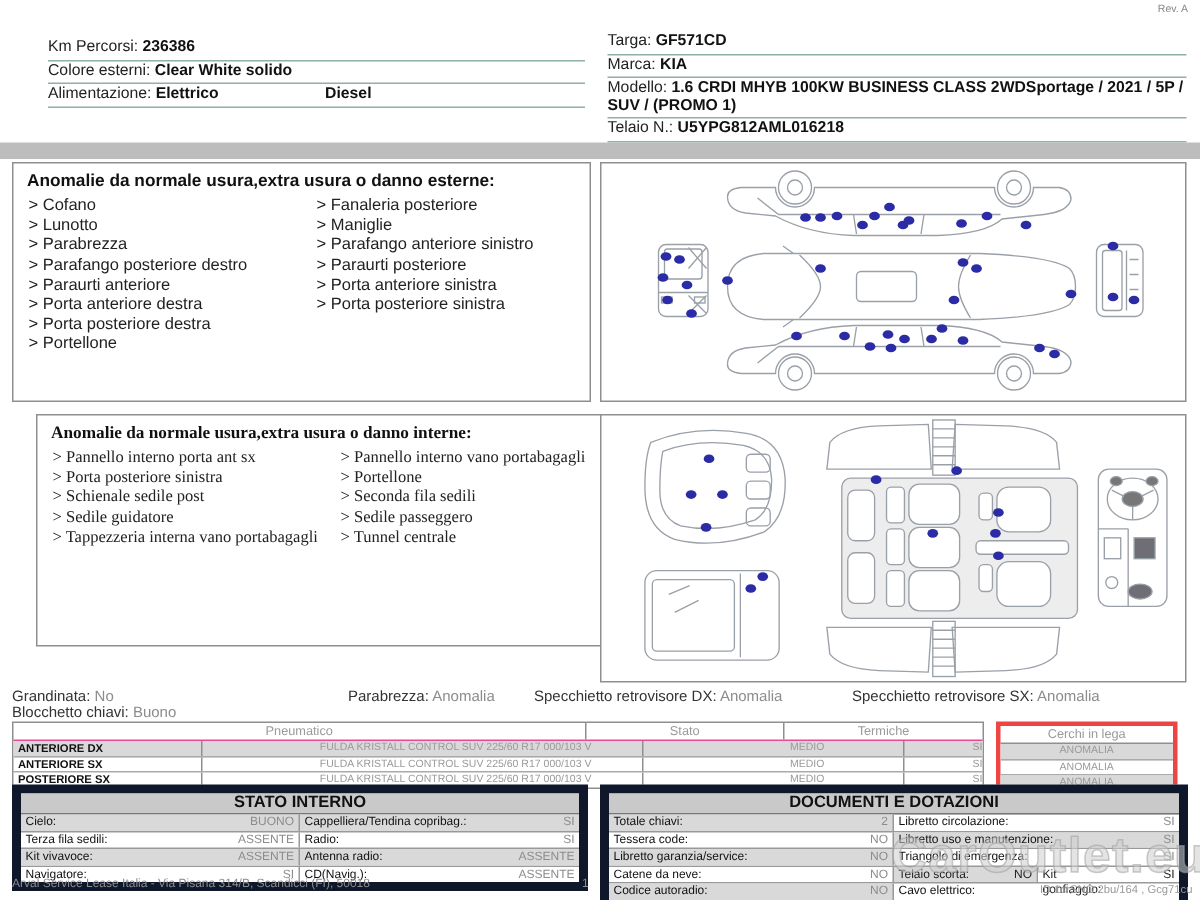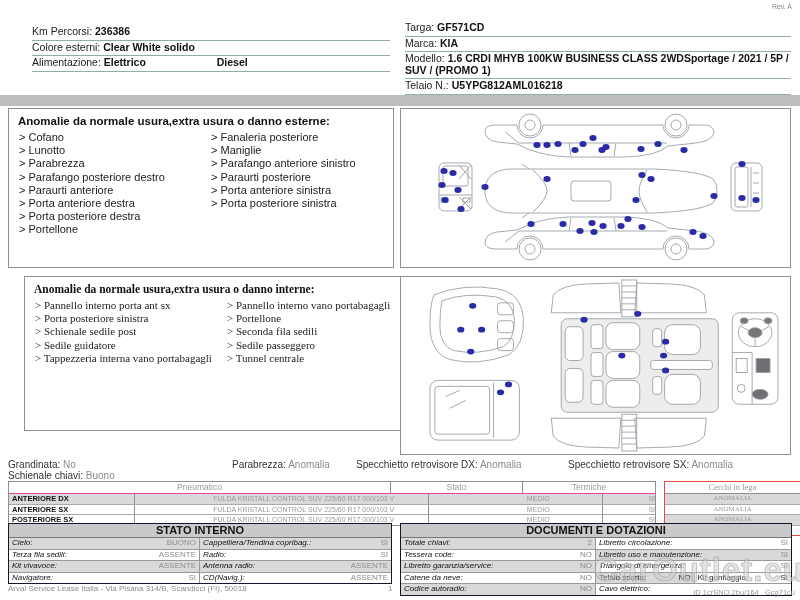--- a/index.html
+++ b/index.html
@@ -30,44 +30,44 @@
   .cols li::before{content:"> ";}
   .box svg{display:block;width:100%;height:100%;}
 
   .status{position:absolute;left:8px;top:459px;width:786px;height:21px;font-size:10px;}
   .status .item{position:absolute;white-space:nowrap;}
   .status .lbl{color:#333;}
   .status .val{color:#8c8c8c;}
 
   .tires{position:absolute;left:8px;top:481px;width:786px;font-size:7px;}
   .t-main{position:absolute;left:0;top:0;width:648px;border:1px solid #8f8f8f;box-sizing:border-box;}
-  .t-lega{position:absolute;left:656px;top:0;width:137px;border:1px solid #ef4444;box-sizing:border-box;font-family:Liberation Serif, serif;}
+  .t-lega{position:absolute;left:656px;top:0;width:121px;border:3px solid #ef4444;box-sizing:border-box;}
   .t-hrow{display:flex;height:11px;line-height:11px;color:#9a9a9a;font-size:8.5px;text-align:center;border-bottom:1px solid #ec4899;}
   .t-hrow .h1{width:382px;border-right:1px solid #8f8f8f;box-sizing:border-box;}
   .t-hrow .h2{width:132px;border-right:1px solid #8f8f8f;box-sizing:border-box;}
   .t-hrow .h3{flex:1;}
   .t-hlega{height:11px;line-height:11px;color:#9a9a9a;font-size:8.5px;text-align:center;border-bottom:1px solid #8f8f8f;}
   .t-row{display:flex;height:9.5px;line-height:9.5px;border-bottom:1px solid #aaa;gap:45px;}
   .t-row:last-child,.t-lrow:last-child{border-bottom:none;}
   .t-row.gray,.t-lrow.gray{background:#d9d9d9;}
   .t-pos{width:128px;font-weight:bold;font-size:7.5px;color:#111;padding-left:3px;box-sizing:border-box;border-right:1px solid #8f8f8f;}
   .t-name{width:254px;text-align:center;color:#9a9a9a;border-right:1px solid #8f8f8f;box-sizing:border-box;}
   .t-stato{width:132px;text-align:center;color:#9a9a9a;border-right:1px solid #8f8f8f;box-sizing:border-box;}
   .t-term{flex:1;text-align:center;color:#9a9a9a;}
   .t-lrow{height:9.5px;line-height:9.5px;text-align:center;color:#9a9a9a;border-bottom:1px solid #aaa;}
 
-  .kv-table{position:absolute;border:1px solid #0f172a;box-sizing:border-box;background:#fff;}
+  .kv-table{position:absolute;border:6px solid #0f172a;box-sizing:border-box;background:#fff;}
   #stato-interno{left:8px;top:523px;width:384px;}
   #documenti{left:400px;top:523px;width:392px;}
   .kv-title{background:#c9c9c9;font-weight:bold;font-size:11px;height:13px;line-height:13px;text-align:center;color:#111;border-bottom:1px solid #777;}
   .kv-row{display:flex;height:10.5px;line-height:10.5px;font-size:8px;border-bottom:1px solid #999;}
   .kv-row:last-child{border-bottom:none;}
   .kv-cell{width:50%;display:flex;justify-content:space-between;padding:0 3px;box-sizing:border-box;}
   .kv-cell.first{border-right:1px solid #999;}
-  .kv-cell .lbl{color:#111;white-space:nowrap;overflow:hidden;font-style:italic;}
+  .kv-cell .lbl{color:#111;white-space:nowrap;overflow:hidden;}
   .kv-cell .val{color:#8c8c8c;}
   .kv-cell.gray{background:#d9d9d9;}
   .kv-split{width:50%;display:flex;box-sizing:border-box;border-left:0;}
   .kv-half{width:50%;display:flex;justify-content:space-between;padding:0 3px;box-sizing:border-box;}
   .kv-half.second{border-left:1px solid #999;gap:32px;}
   .kv-half.gray{background:#d9d9d9;}
 
   .footer-left{position:absolute;left:8px;top:584px;font-size:8px;color:#8c8c8c;}
   .footer-page{position:absolute;left:388px;top:584px;font-size:8px;color:#8c8c8c;}
   .watermark{position:absolute;left:594px;top:551px;font-size:33px;font-weight:bold;color:rgba(205,205,205,0.55);letter-spacing:1px;-webkit-text-stroke:1px rgba(160,160,160,0.55);white-space:nowrap;}
@@ -315,21 +315,21 @@
     </span>
     <span class="item" style="left:348px;top:0;">
       <span class="lbl">Specchietto retrovisore DX:</span>
       <span class="val">Anomalia</span>
     </span>
     <span class="item" style="left:560px;top:0;">
       <span class="lbl">Specchietto retrovisore SX:</span>
       <span class="val">Anomalia</span>
     </span>
     <span class="item" style="left:0;top:11px;">
-      <span class="lbl">Schienale chiavi:</span>
+      <span class="lbl">Blocchetto chiavi:</span>
       <span class="val">Buono</span>
     </span>
   </div>
 
   <div class="tires">
     <div class="t-main">
       <div class="t-hrow">
         <div class="h1">Pneumatico</div>
         <div class="h2">Stato</div>
         <div class="h3">Termiche</div>

